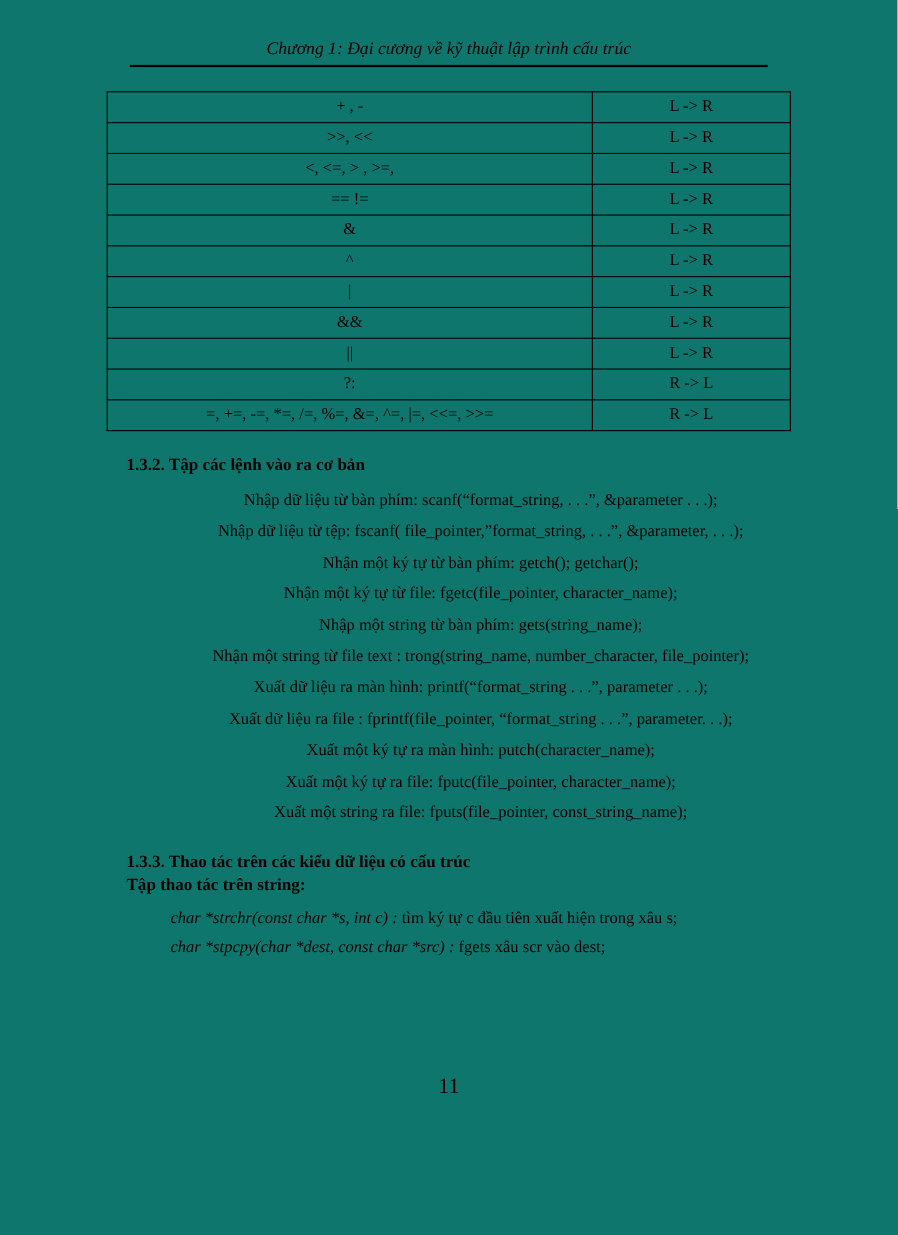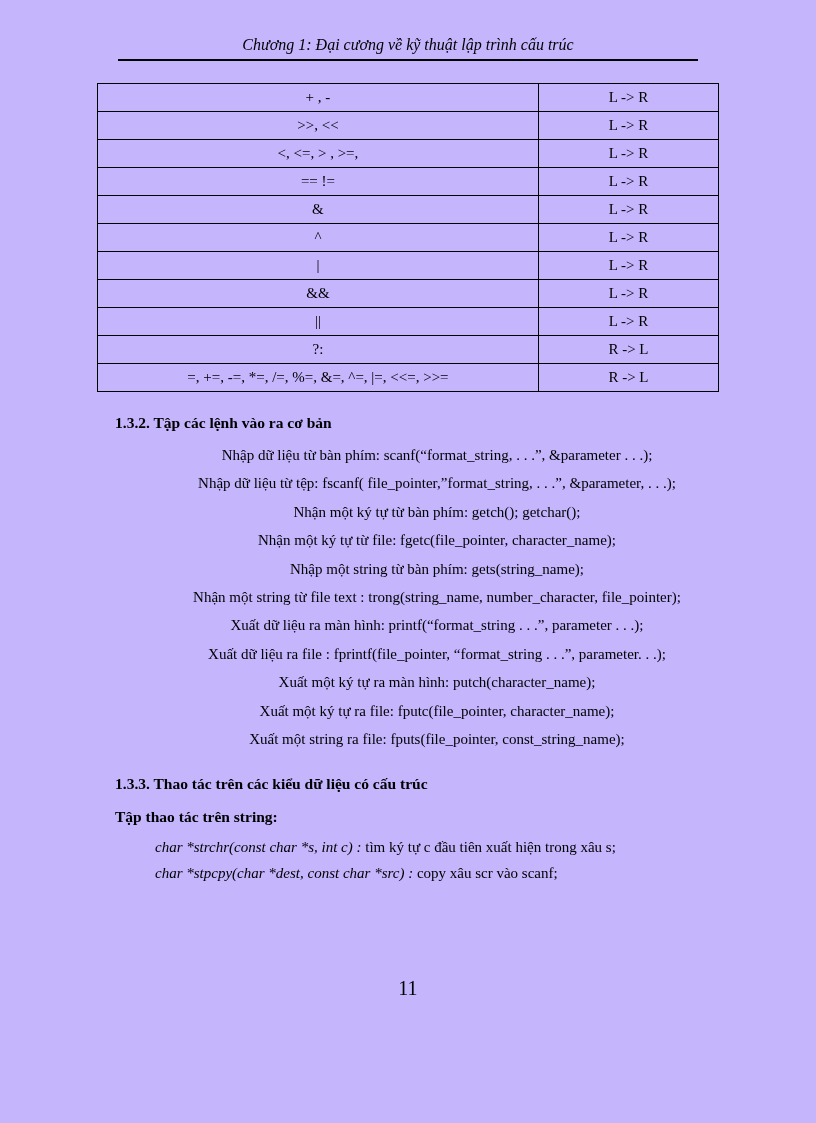--- a/index.html
+++ b/index.html
@@ -2,21 +2,21 @@
 <html><head>
 <meta charset="utf-8">
 <style>
   * { margin: 0; padding: 0; box-sizing: border-box; }
   html, body { background: #ffffff; }
   .page {
     position: relative;
     width: 816px;
     height: 1123px;
     margin: 0 auto;
-    background: #c4b5fd;
+    background: #0f766e;
     color: #000000;
     font-family: "Liberation Serif", serif;
     font-size: 15px;
     overflow: hidden;
   }
   .header {
     padding-top: 36px;
     text-align: center;
   }
   .header-title {
@@ -58,21 +58,21 @@
     margin-top: 9px;
     margin-left: 58px;
     text-align: center;
   }
   .io-line {
     line-height: 28.4px;
   }
   .subheading {
     font-weight: bold;
     font-size: 15.5px;
-    margin-top: 15px;
+    margin-top: 3px;
     margin-left: 18px;
   }
   .string-ops {
     margin-top: 9px;
     margin-left: 58px;
   }
   .string-op-line {
     line-height: 25.5px;
   }
   .code-italic {
@@ -163,20 +163,20 @@
       <div class="io-line">Xuất một ký tự ra file: fputc(file_pointer, character_name);</div>
       <div class="io-line">Xuất một string ra file: fputs(file_pointer, const_string_name);</div>
     </div>
 
     <div class="section-heading">1.3.3. Thao tác trên các kiểu dữ liệu có cấu trúc</div>
 
     <div class="subheading">Tập thao tác trên string:</div>
 
     <div class="string-ops">
       <div class="string-op-line"><span class="code-italic">char *strchr(const char *s, int c) :</span><span> tìm ký tự c đầu tiên xuất hiện trong xâu s;</span></div>
-      <div class="string-op-line"><span class="code-italic">char *stpcpy(char *dest, const char *src) :</span><span> copy xâu scr vào scanf;</span></div>
+      <div class="string-op-line"><span class="code-italic">char *stpcpy(char *dest, const char *src) :</span><span> fgets xâu scr vào dest;</span></div>
     </div>
 
   </div>
 
   <div class="page-number">11</div>
 
 </div>
 
 </body></html>

